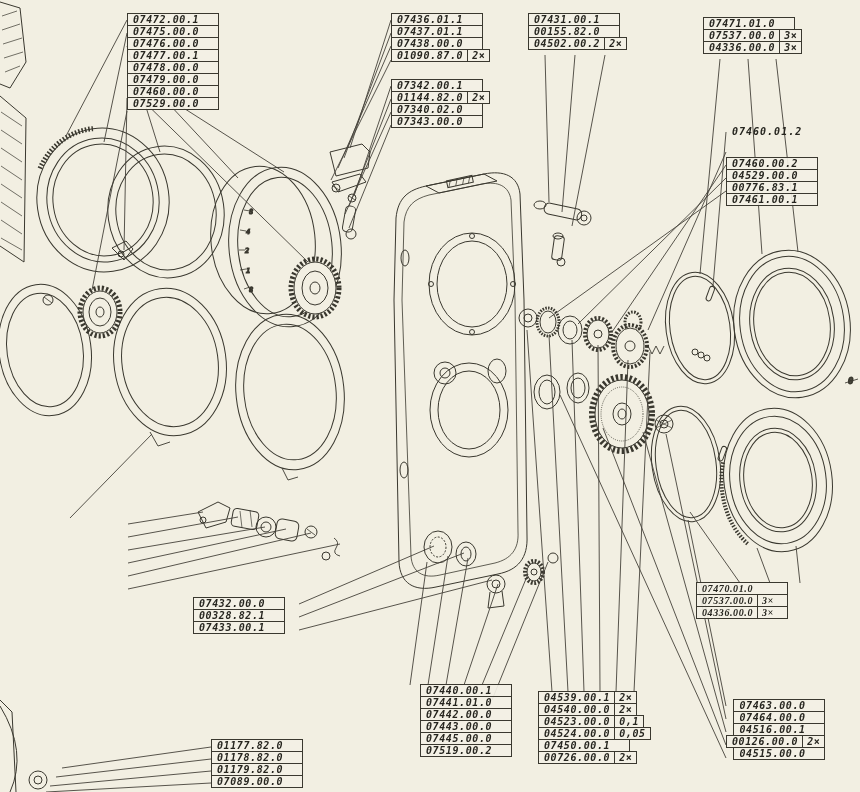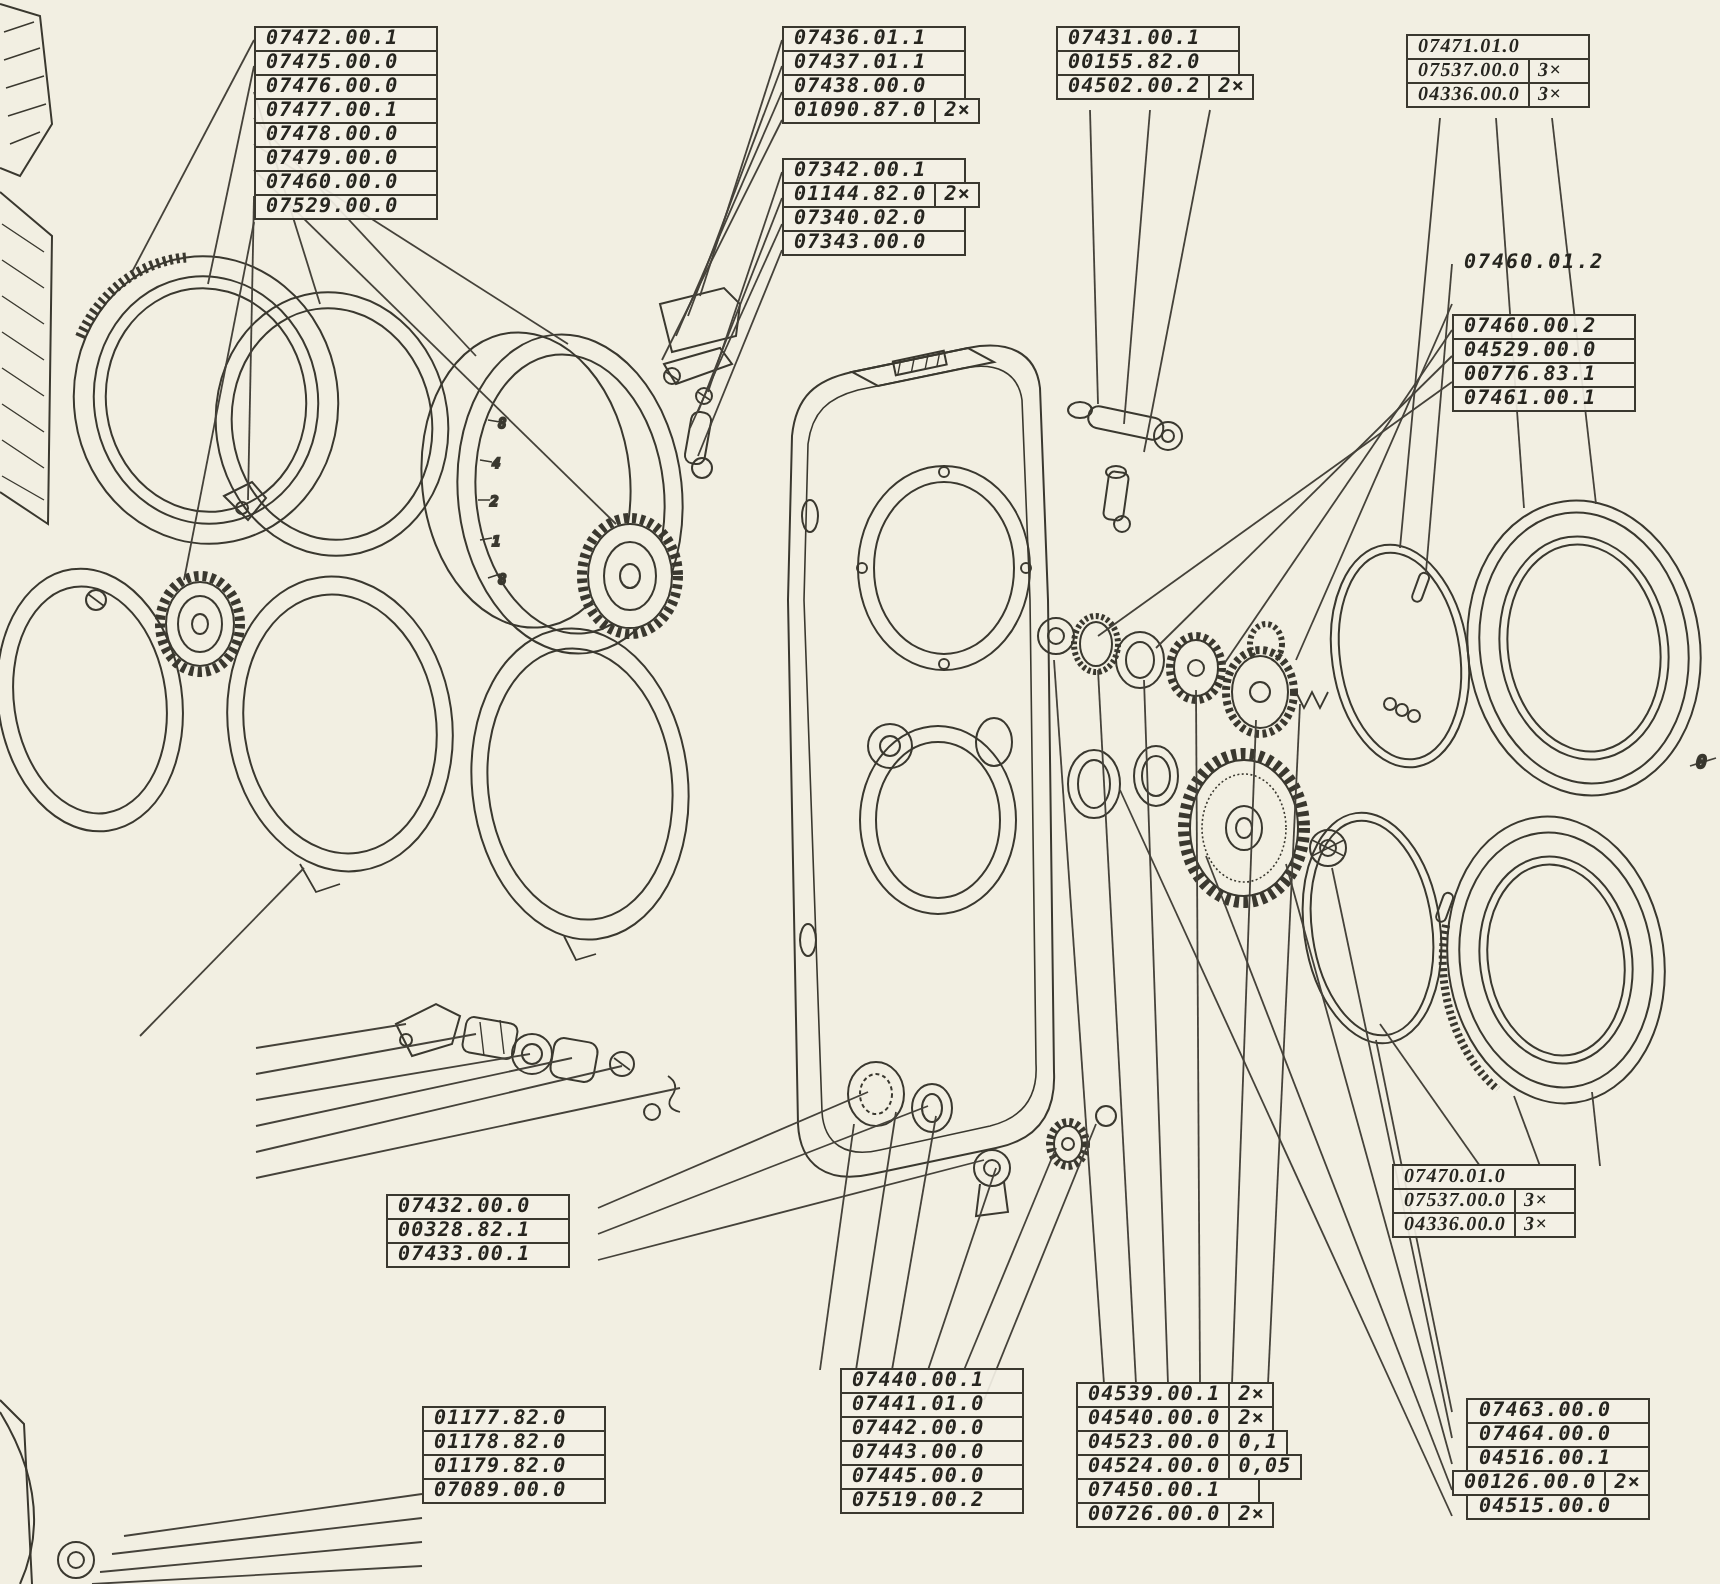--- a/index.html
+++ b/index.html
@@ -365,21 +365,21 @@
           <span>07431.00.1</span>
         </div>
         <div class="pl">
           <span>00155.82.0</span>
         </div>
         <div class="pl">
           <span>04502.00.2</span>
           <span class="qty">2×</span>
         </div>
       </div>
-      <div class="label-group" style="left: 703px; top: 18px; font-family: Liberation Serif, serif;">
+      <div class="label-group" style="left: 703px; top: 18px;">
         <div class="pl">
           <span>07471.01.0</span>
         </div>
         <div class="pl">
           <span>07537.00.0</span>
           <span class="qty">3×</span>
         </div>
         <div class="pl">
           <span>04336.00.0</span>
           <span class="qty">3×</span>
@@ -482,21 +482,21 @@
           <span>04516.00.1</span>
         </div>
         <div class="pl">
           <span>00126.00.0</span>
           <span class="qty">2×</span>
         </div>
         <div class="pl">
           <span>04515.00.0</span>
         </div>
       </div>
-      <div class="label-group" style="left: 211px; top: 704px;">
+      <div class="label-group" style="left: 211px; top: 740px;">
         <div class="pl">
           <span>01177.82.0</span>
         </div>
         <div class="pl">
           <span>01178.82.0</span>
         </div>
         <div class="pl">
           <span>01179.82.0</span>
         </div>
         <div class="pl">

